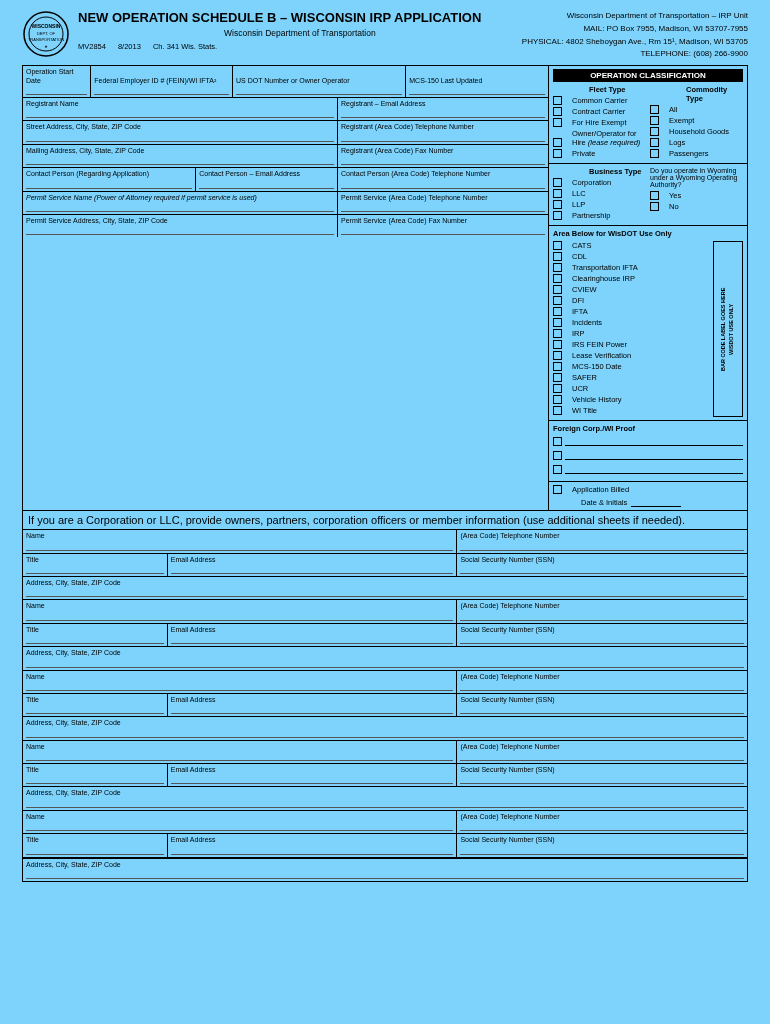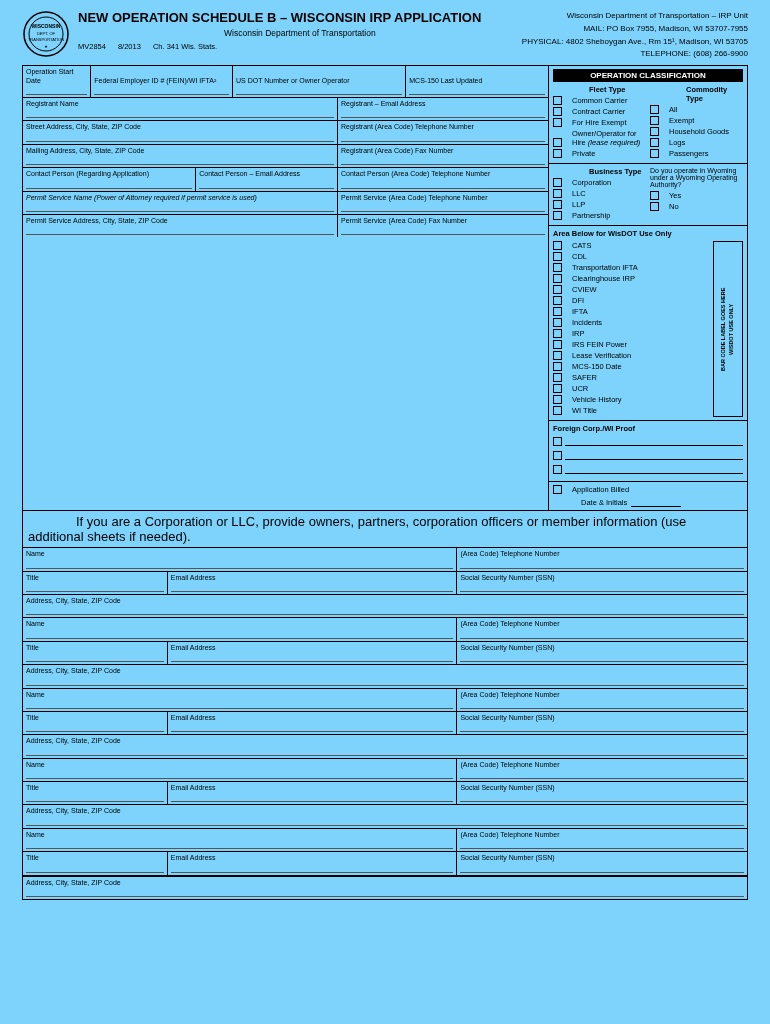--- a/index.html
+++ b/index.html
@@ -539,21 +539,21 @@
           <span style="display:inline-block; width:50px; border-bottom:1px solid #000; margin-left:2px; vertical-align:bottom;"></span>
         </div>
       </div>
 
     </div>
   </div>
 
   <div style="border:1px solid #000; border-top:none;">
 
     <div style="border-bottom:1px solid #000; padding:3px 5px;">
-      <span style="font-size:13px;margin-left:48px;">If you are a Corporation or LLC, provide owners, partners, corporation officers or member information (use additional sheets if needed).</span>
+      <span style="font-size:11px;">If you are a Corporation or LLC, provide owners, partners, corporation officers or member information (use additional sheets if needed).</span>
     </div>
 
     <div class="people-block">
       <div class="people-row1">
         <div class="form-cell border-right" style="width:60%;">
           <span class="cell-label">Name</span>
           <div class="cell-input-line"></div>
         </div>
         <div class="form-cell" style="width:40%;">
           <span class="cell-label">(Area Code) Telephone Number</span>

